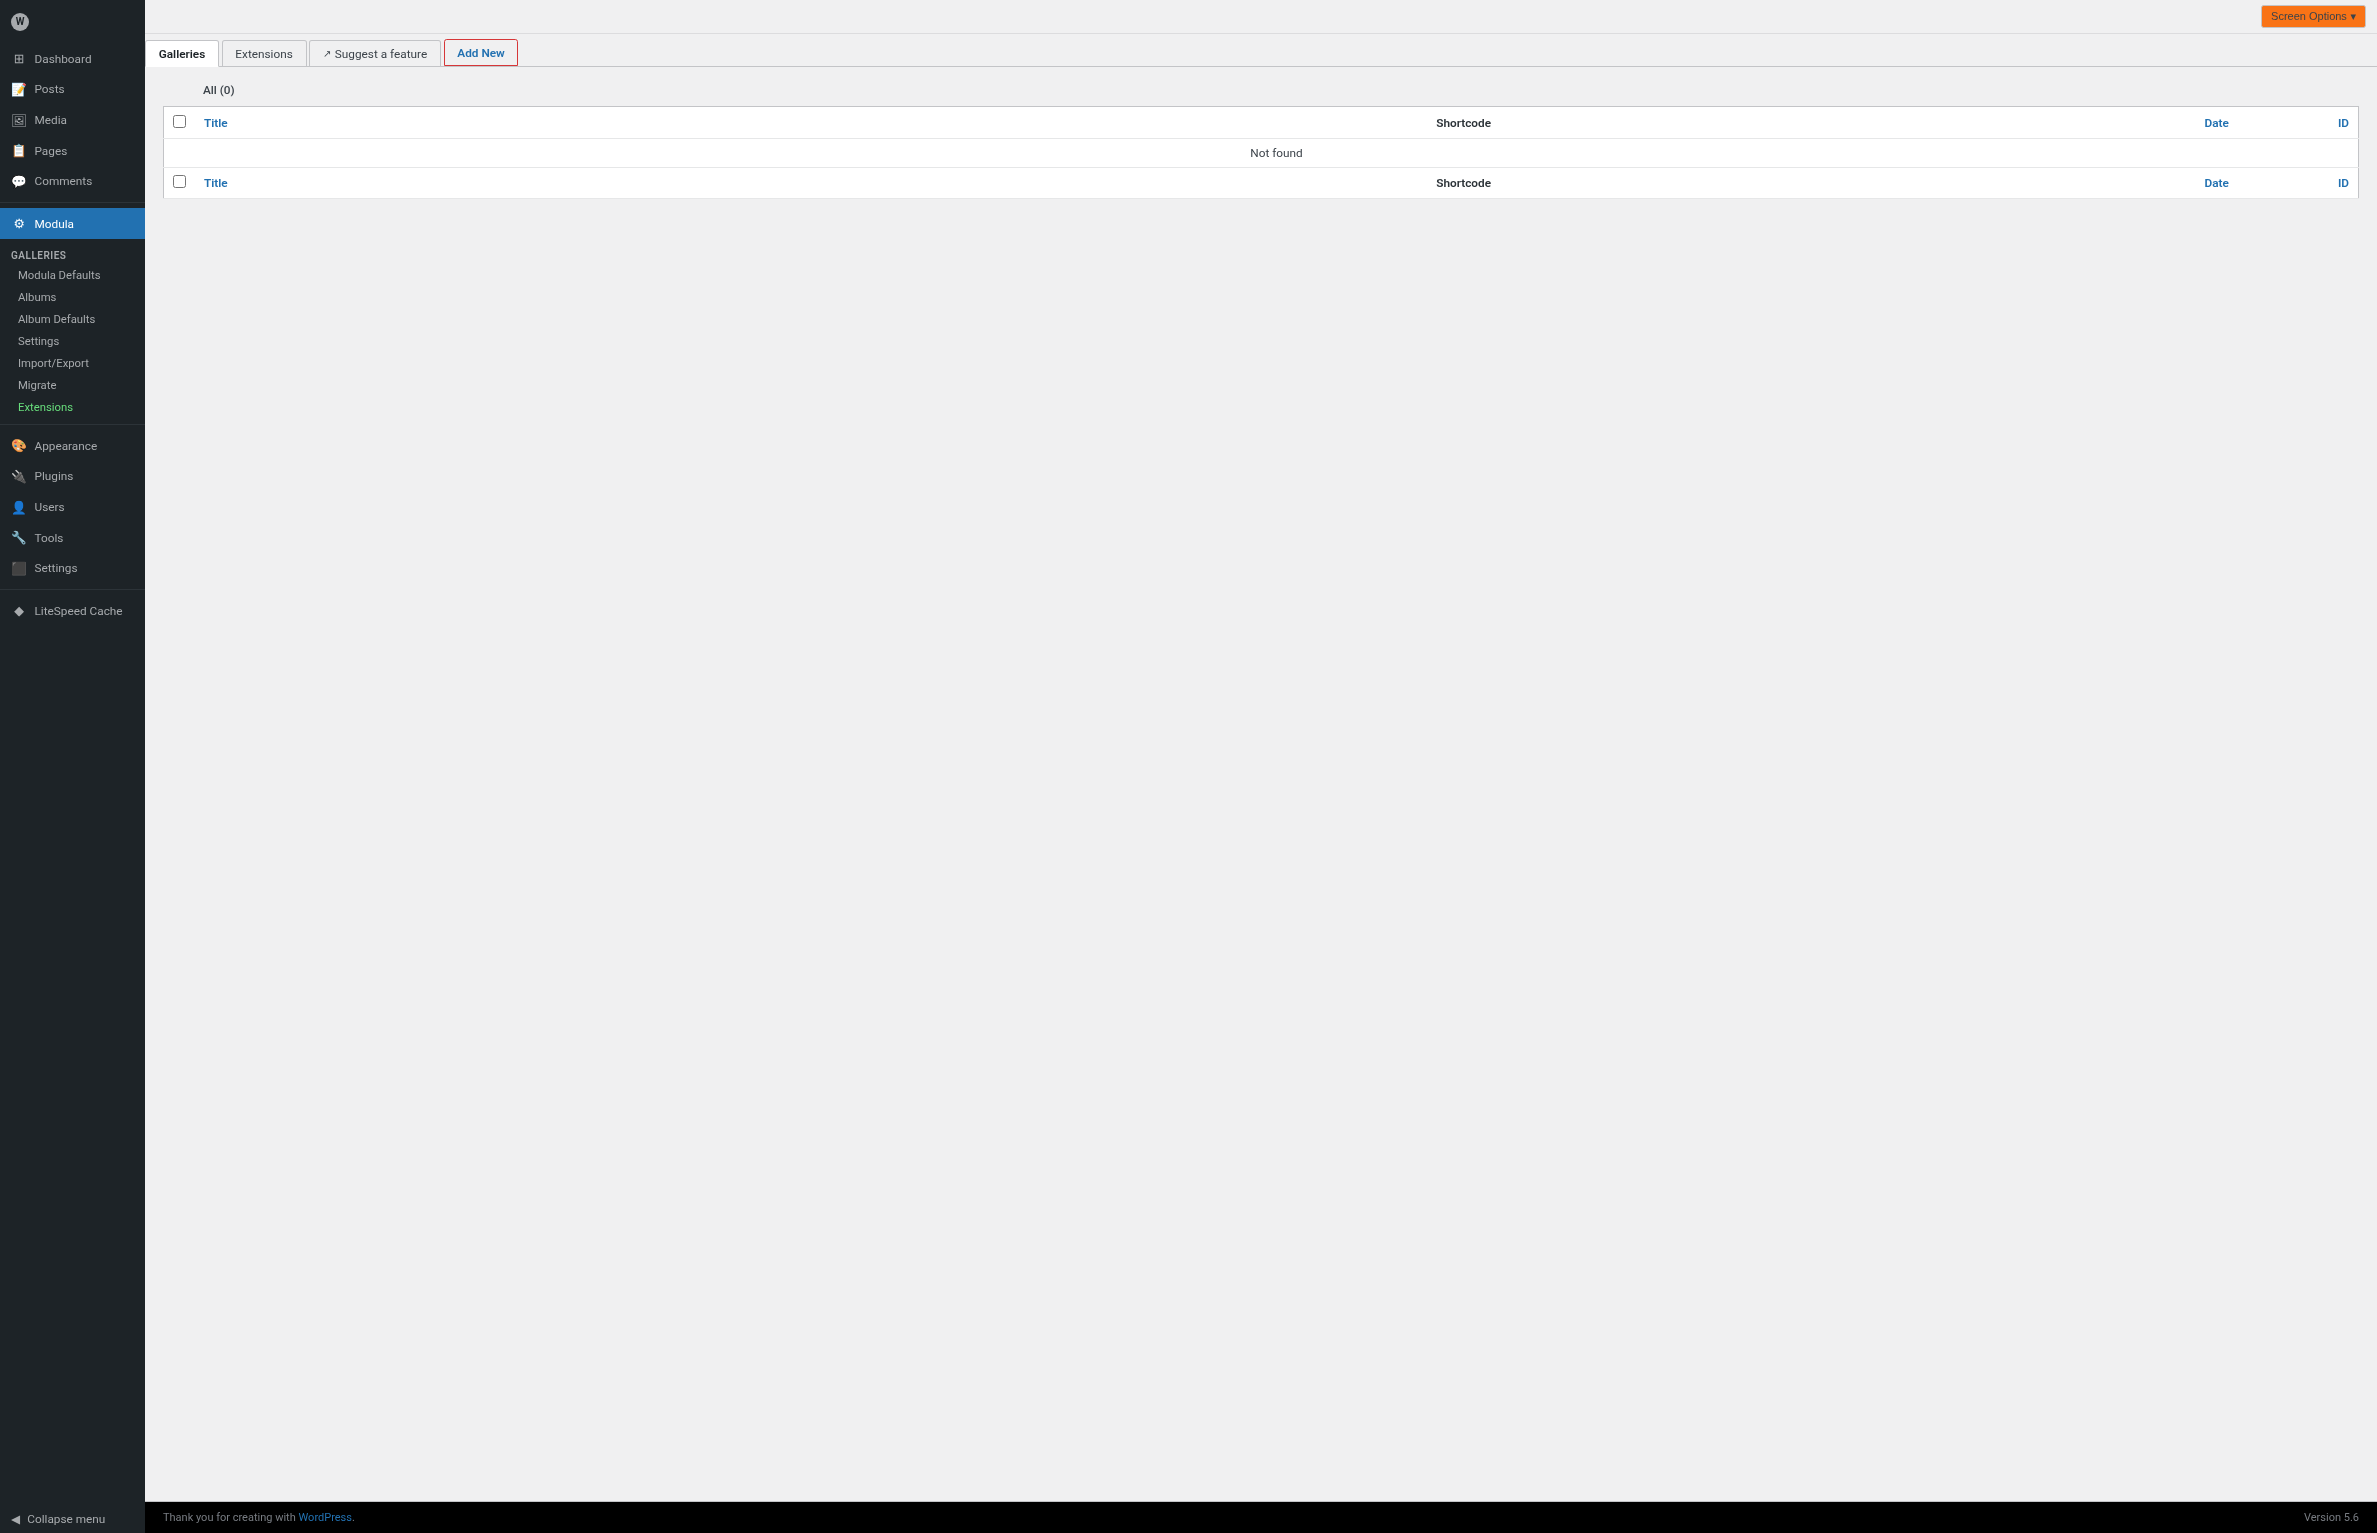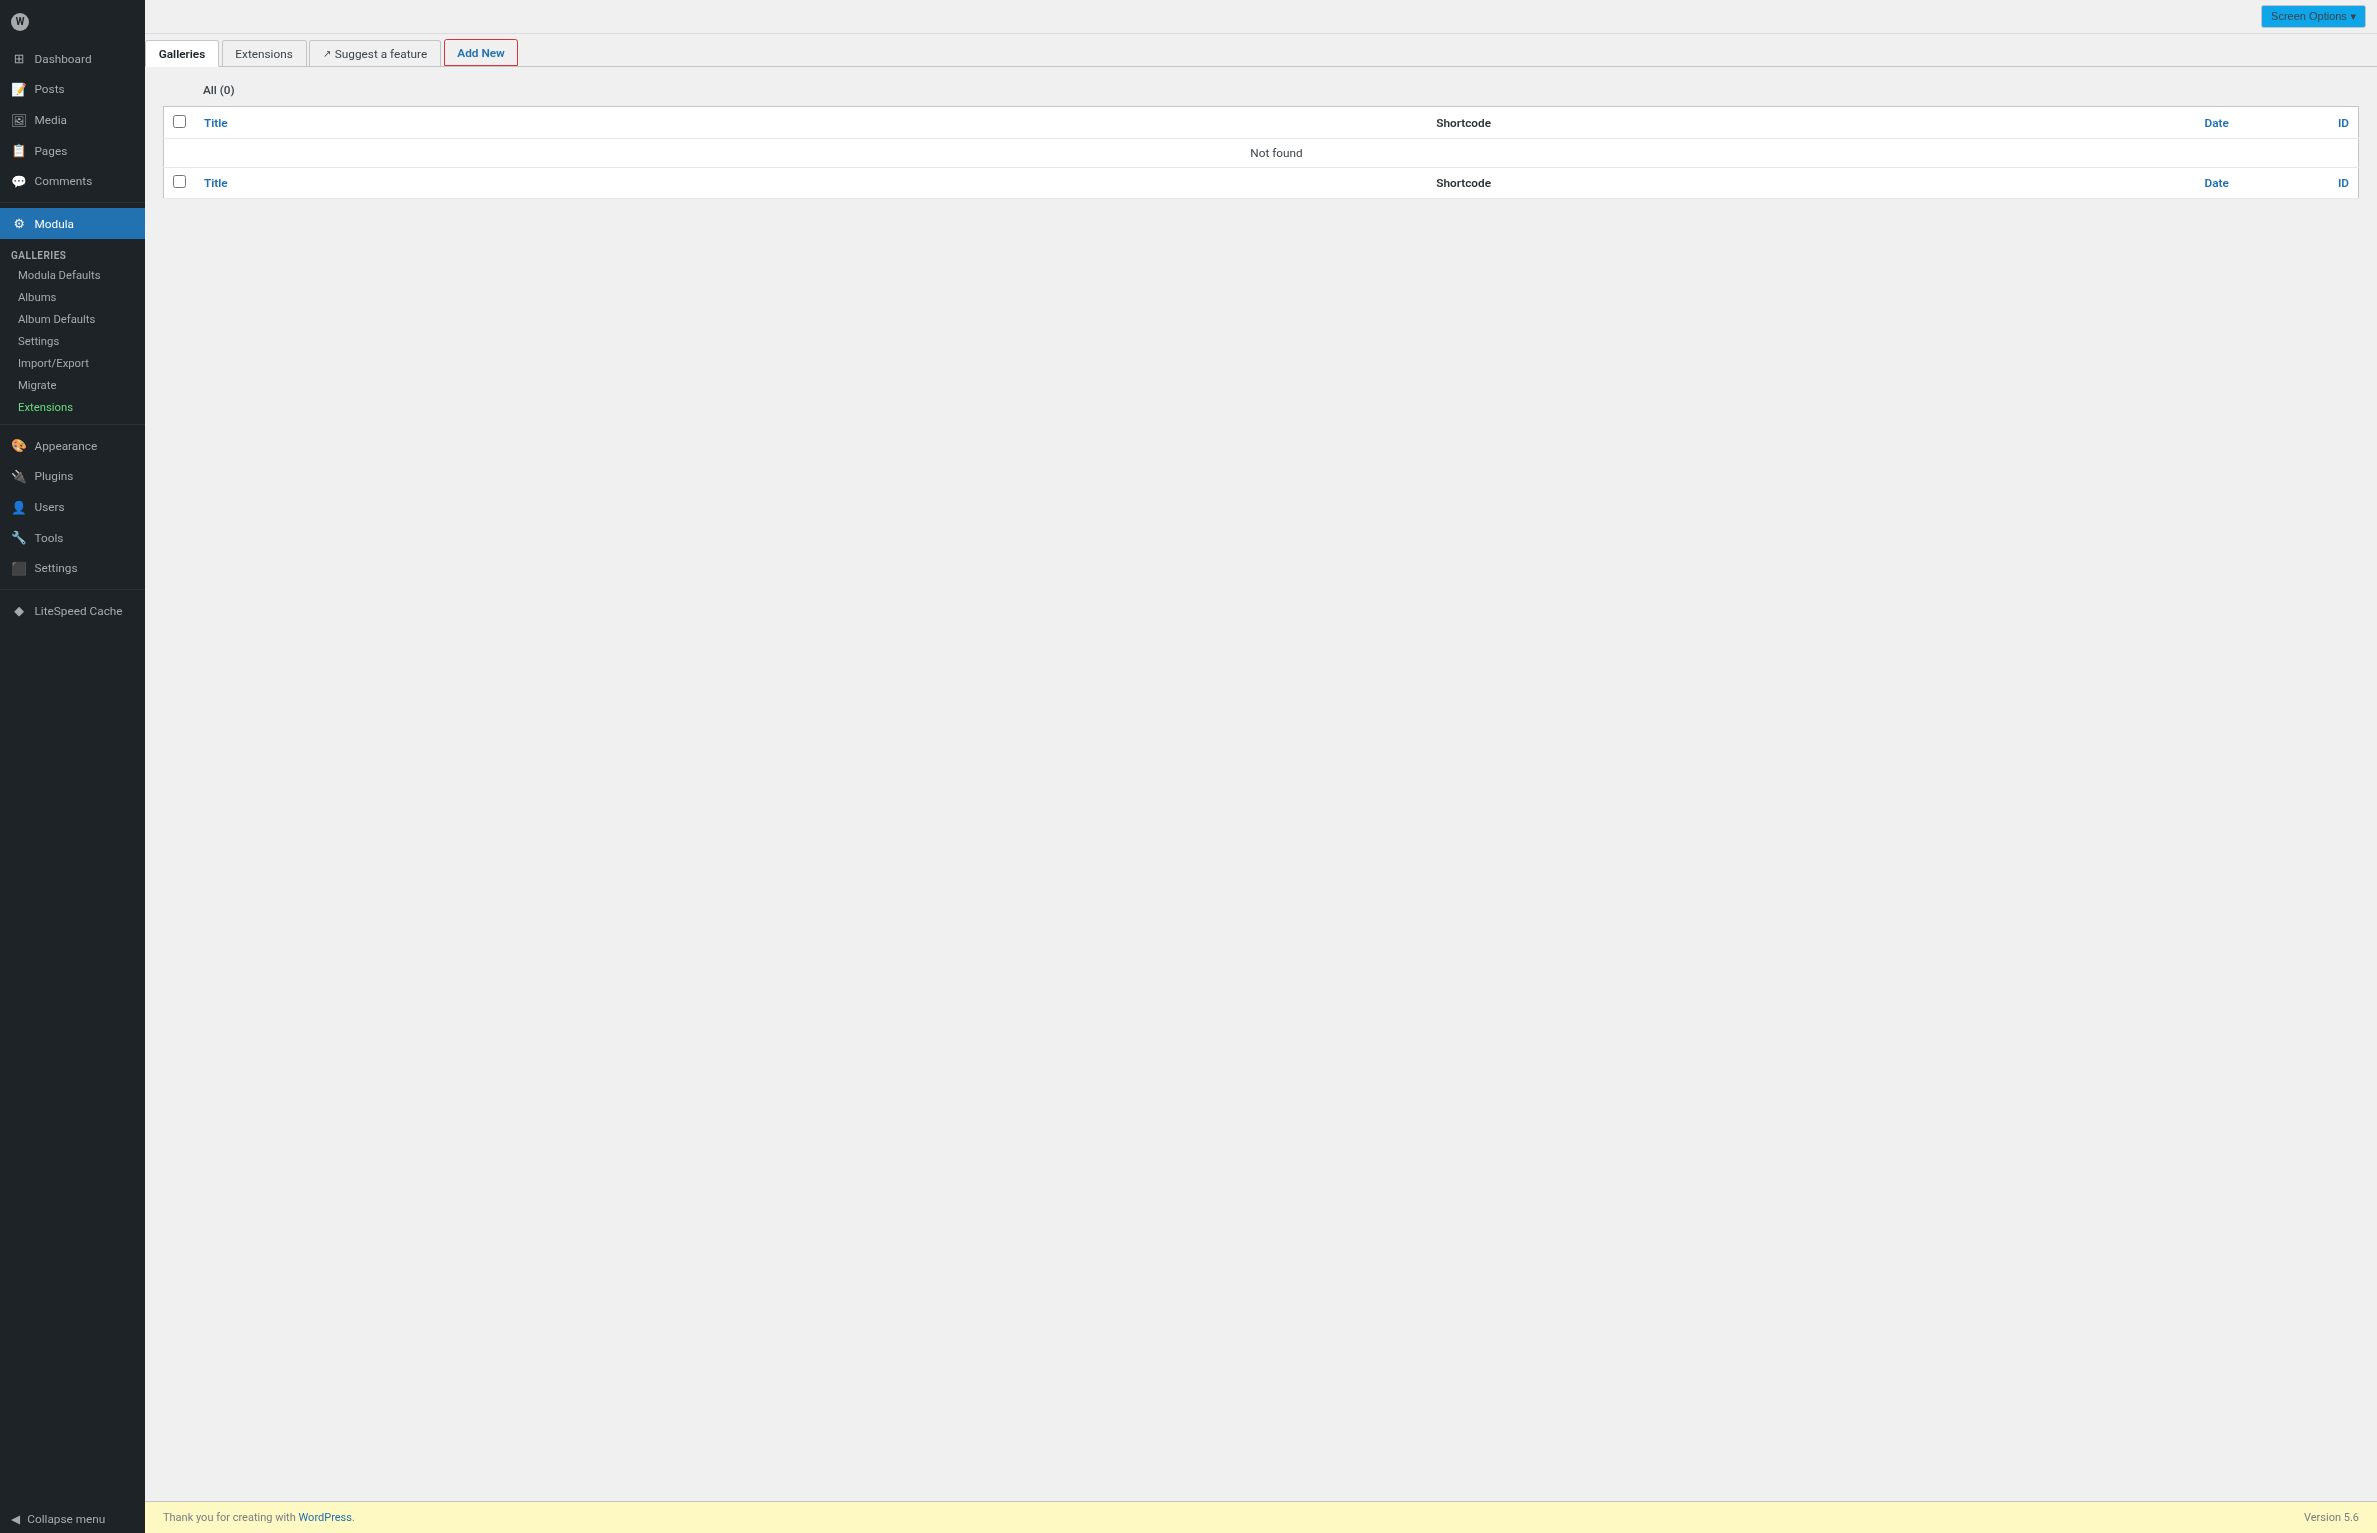--- a/index.html
+++ b/index.html
@@ -94,21 +94,21 @@
     }
     #top-bar {
       background: #f0f0f1;
       display: flex;
       justify-content: flex-end;
       align-items: center;
       padding: 5.4px 11px;
       border-bottom: 0.9px solid #dcdcde;
     }
     .screen-options-btn {
-      background: #0ea5e9;
+      background: #f97316;
       border: 0.9px solid #c3c4c7;
       border-radius: 2.7px;
       padding: 3.6px 9px;
       font-size: 11px;
       cursor: pointer;
       display: flex;
       align-items: center;
       gap: 3.6px;
       color: #3c434a;
     }
@@ -200,21 +200,21 @@
       font-style: normal;
       text-align: center;
     }
     .gallery-table input[type="checkbox"] {
       cursor: pointer;
     }
     .gallery-table .link-blue { color: #2271b1; cursor: pointer; }
 
     
     #footer {
-      background: #fef9c3;
+      background: #000000;
       border-top: 0.9px solid #c3c4c7;
       padding: 9px 18px;
       display: flex;
       justify-content: space-between;
       align-items: center;
       font-size: 11px;
       color: #787c82;
     }
     #footer a { color: #2271b1; text-decoration: none; }
   </style>

